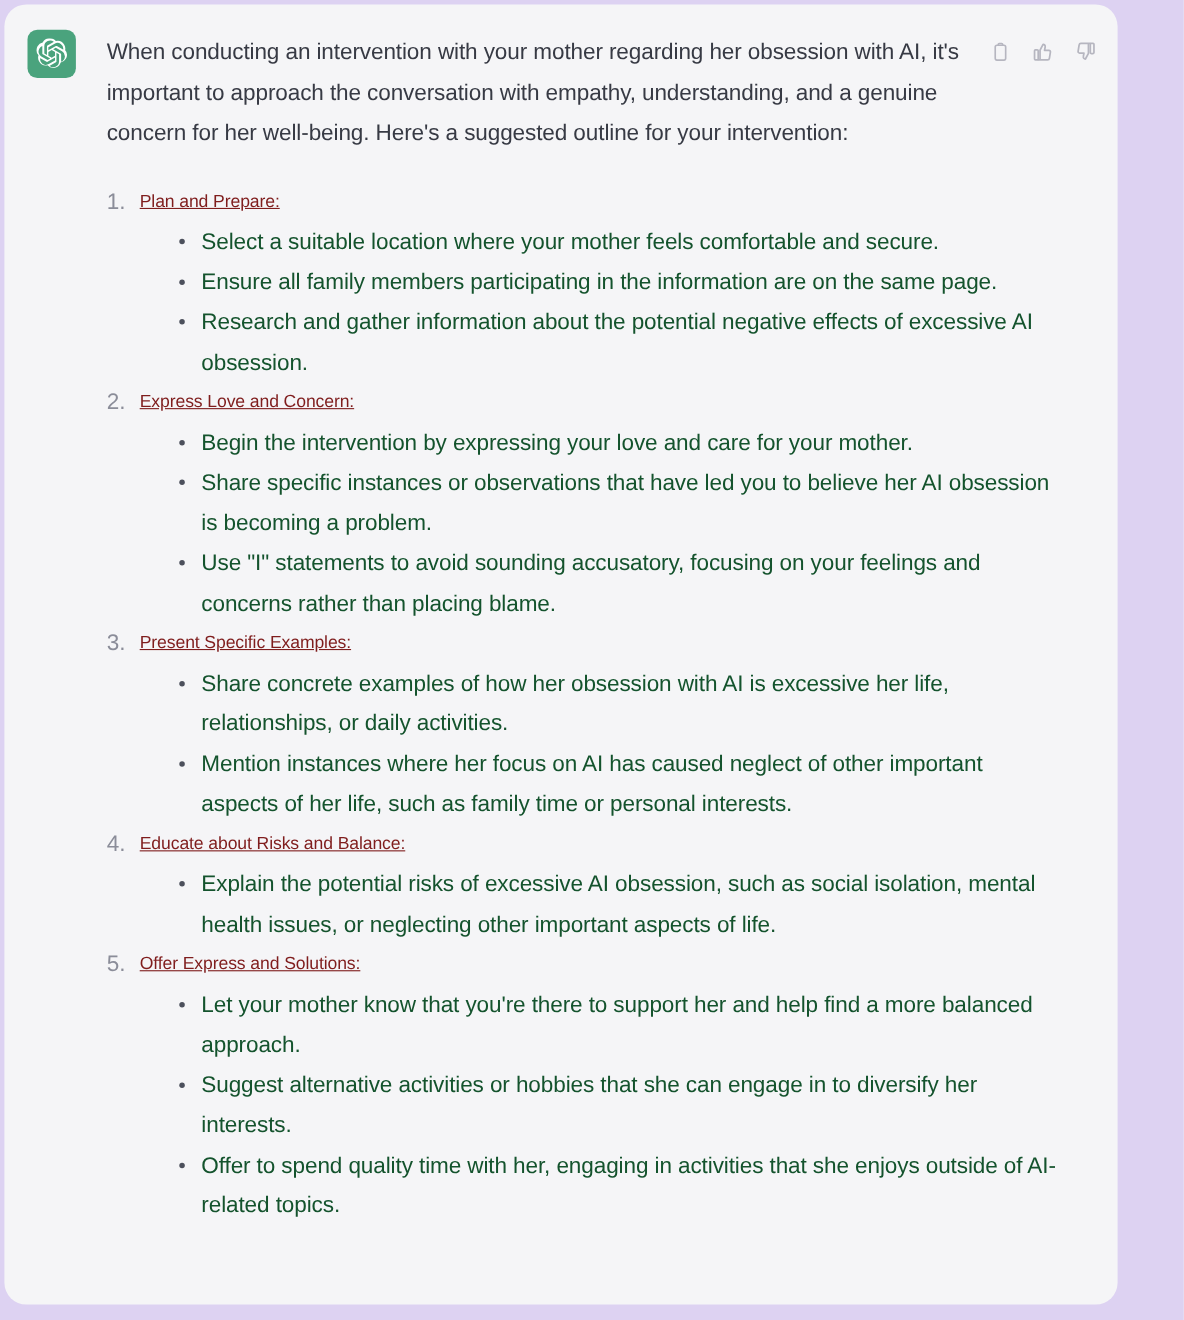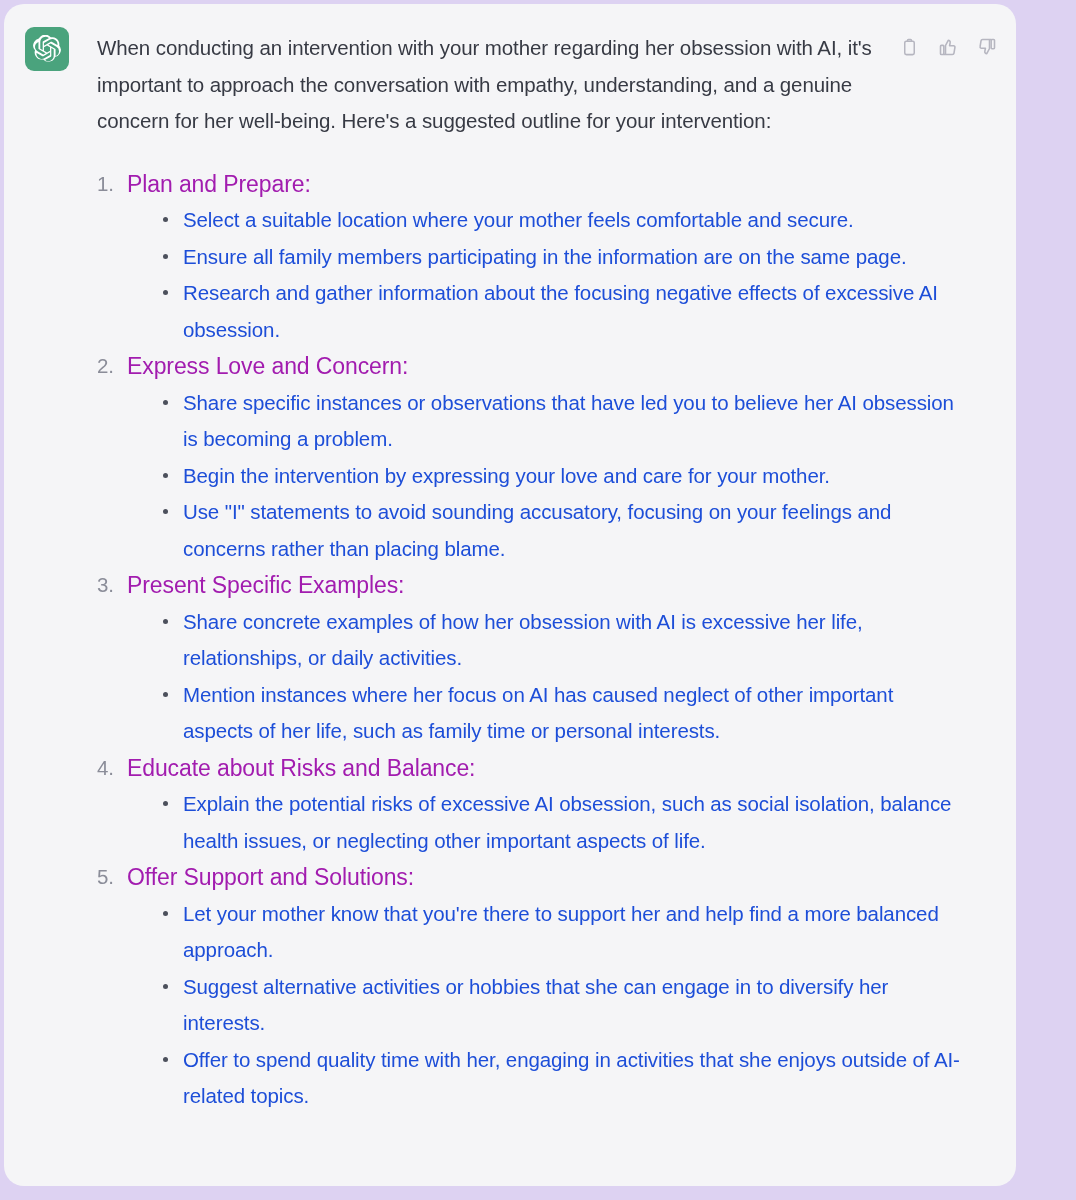--- a/index.html
+++ b/index.html
@@ -113,23 +113,24 @@
     left: 0;
     top: 0;
     width: 24px;
     text-align: left;
     color: #8b8d99;
     font-size: 20.5px;
     line-height: 36.5px;
   }
   .step-title {
     display: block;
-    color: #a21caf;
-    font-size: 23px;
-    line-height: 36.5px;
+    color: #7f1d1d;
+    font-size: 16px;
+    line-height: 36.5px;
+    text-decoration: underline;
   }
 
   ul.subs {
     list-style: none;
     margin: 0;
     padding: 0 0 0 28px;
   }
   ul.subs > li.sub {
     position: relative;
     padding-left: 28px;
@@ -140,21 +141,21 @@
     position: absolute;
     left: 8px;
     top: 15px;
     width: 5px;
     height: 5px;
     border-radius: 50%;
     background: #4c505c;
   }
   .sub-text {
     display: block;
-    color: #1d4ed8;
+    color: #14532d;
     font-size: 20.5px;
     line-height: 36.5px;
   }
 </style>
 </head>
 <body>
 
 <div id="root">
   <div class="message-card">
     <div class="message-row">
@@ -200,59 +201,59 @@
             <li class="step">
               <span class="step-title">Plan and Prepare:</span>
               <ul class="subs">
                 <li class="sub">
                   <span class="sub-text">Select a suitable location where your mother feels comfortable and secure.</span>
                 </li>
                 <li class="sub">
                   <span class="sub-text">Ensure all family members participating in the information are on the same page.</span>
                 </li>
                 <li class="sub">
-                  <span class="sub-text">Research and gather information about the focusing negative effects of excessive AI obsession.</span>
+                  <span class="sub-text">Research and gather information about the potential negative effects of excessive AI obsession.</span>
                 </li>
               </ul>
             </li>
             <li class="step">
               <span class="step-title">Express Love and Concern:</span>
               <ul class="subs">
                 <li class="sub">
+                  <span class="sub-text">Begin the intervention by expressing your love and care for your mother.</span>
+                </li>
+                <li class="sub">
                   <span class="sub-text">Share specific instances or observations that have led you to believe her AI obsession is becoming a problem.</span>
                 </li>
                 <li class="sub">
-                  <span class="sub-text">Begin the intervention by expressing your love and care for your mother.</span>
-                </li>
-                <li class="sub">
                   <span class="sub-text">Use "I" statements to avoid sounding accusatory, focusing on your feelings and concerns rather than placing blame.</span>
                 </li>
               </ul>
             </li>
             <li class="step">
               <span class="step-title">Present Specific Examples:</span>
               <ul class="subs">
                 <li class="sub">
                   <span class="sub-text">Share concrete examples of how her obsession with AI is excessive her life, relationships, or daily activities.</span>
                 </li>
                 <li class="sub">
                   <span class="sub-text">Mention instances where her focus on AI has caused neglect of other important aspects of her life, such as family time or personal interests.</span>
                 </li>
               </ul>
             </li>
             <li class="step">
               <span class="step-title">Educate about Risks and Balance:</span>
               <ul class="subs">
                 <li class="sub">
-                  <span class="sub-text">Explain the potential risks of excessive AI obsession, such as social isolation, balance health issues, or neglecting other important aspects of life.</span>
-                </li>
-              </ul>
-            </li>
-            <li class="step">
-              <span class="step-title">Offer Support and Solutions:</span>
+                  <span class="sub-text">Explain the potential risks of excessive AI obsession, such as social isolation, mental health issues, or neglecting other important aspects of life.</span>
+                </li>
+              </ul>
+            </li>
+            <li class="step">
+              <span class="step-title">Offer Express and Solutions:</span>
               <ul class="subs">
                 <li class="sub">
                   <span class="sub-text">Let your mother know that you're there to support her and help find a more balanced approach.</span>
                 </li>
                 <li class="sub">
                   <span class="sub-text">Suggest alternative activities or hobbies that she can engage in to diversify her interests.</span>
                 </li>
                 <li class="sub">
                   <span class="sub-text">Offer to spend quality time with her, engaging in activities that she enjoys outside of AI-related topics.</span>
                 </li>

